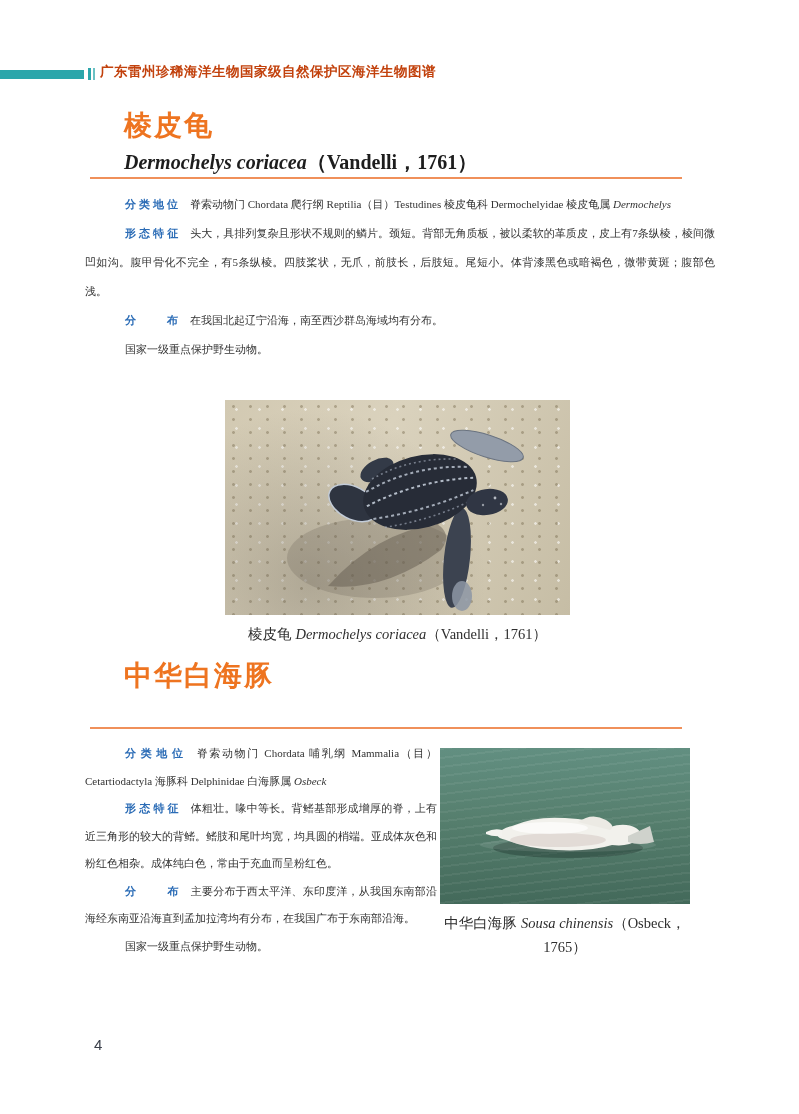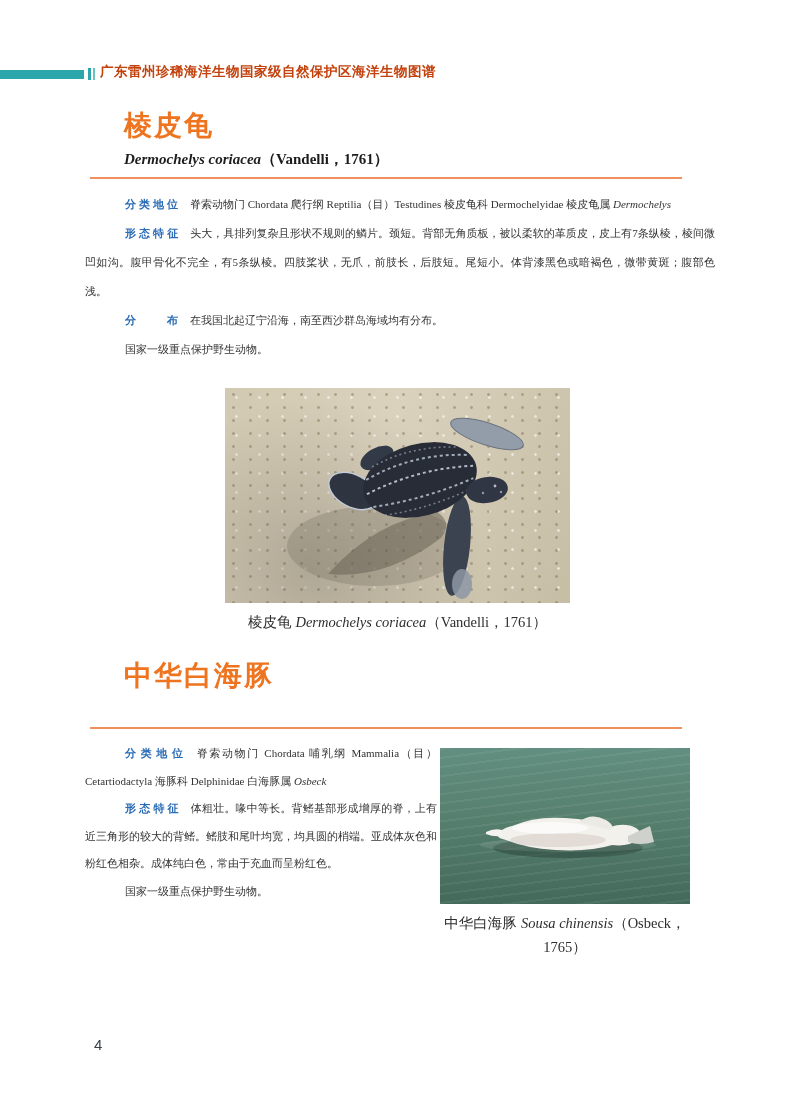--- a/index.html
+++ b/index.html
@@ -19,41 +19,41 @@
     font-size:13.5px;color:#c2410c;letter-spacing:.5px;white-space:nowrap;
   }
   
   .sec-title{
     position:absolute;left:124px;font-family:"Liberation Sans",sans-serif;
     font-weight:bold;font-size:28px;color:#ee7420;letter-spacing:2px;line-height:1;
   }
   .sec-title.s1{top:112px;}
   .sec-title.s2{top:662px;}
   .sec-latin{
-    position:absolute;left:124px;font-size:15px;font-weight:bold;color:#1d1d1d;line-height:1.2;
+    position:absolute;left:124px;font-size:20px;font-weight:bold;color:#1d1d1d;line-height:1.2;
   }
   .sec-latin.s1{top:150px;}
   .sec-latin.s2{top:700px;}
   .sec-latin .lat{font-style:italic;}
   .rule{position:absolute;left:90px;width:592px;height:2px;background:#f0905a;}
   .rule.r1{top:177px;}
   .rule.r2{top:727px;}
   
   .body-text p{margin:0;text-indent:40px;text-align:justify;}
   .body-text{font-size:11px;color:#333333;}
   .body1{position:absolute;left:85px;top:190px;width:630px;line-height:29px;}
   .body2{position:absolute;left:85px;top:740px;width:352px;line-height:27.5px;}
   .lbl{
     color:#2b6cb6;font-weight:bold;font-family:"Liberation Sans",sans-serif;
     letter-spacing:3px;margin-right:9px;
   }
   .ital{font-style:italic;}
   
   .figure{position:absolute;}
-  .fig1{left:225px;top:388px;width:345px;}
+  .fig1{left:225px;top:400px;width:345px;}
   .fig2{left:440px;top:748px;width:250px;}
   .photo{position:relative;overflow:hidden;display:block;}
   .photo svg{position:absolute;left:0;top:0;}
   .photo-sand{
     width:345px;height:215px;
     background:
       radial-gradient(circle at 25% 85%, rgba(97,90,76,.35), transparent 55%),
       radial-gradient(circle, rgba(112,98,70,.40) 1px, transparent 1.8px),
       radial-gradient(circle, rgba(255,255,255,.55) 1px, transparent 1.6px),
       linear-gradient(115deg,#d2c9b2,#dad2bd 40%,#c6bda5);
@@ -129,20 +129,21 @@
     </div>
     <div class="fig-cap"><span class="cn">棱皮龟 </span><span class="lat">Dermochelys coriacea</span><span>（Vandelli，1761）</span></div>
   </div>
 
   <div class="sec-title s2">中华白海豚</div>
   <div class="rule r2"></div>
 
   <div class="body-text body2">
     <p><span class="lbl">分类地位</span><span>脊索动物门 Chordata 哺乳纲 Mammalia（目）Cetartiodactyla 海豚科 Delphinidae 白海豚属 </span><span class="ital">Osbeck</span></p>
     <p><span class="lbl">形态特征</span><span>体粗壮。喙中等长。背鳍基部形成增厚的脊，上有近三角形的较大的背鳍。鳍肢和尾叶均宽，均具圆的梢端。亚成体灰色和粉红色相杂。成体纯白色，常由于充血而呈粉红色。</span></p>
+    <p><span class="lbl">分　　布</span><span>主要分布于西太平洋、东印度洋，从我国东南部沿海经东南亚沿海直到孟加拉湾均有分布，在我国广布于东南部沿海。</span></p>
     <p><span>国家一级重点保护野生动物。</span></p>
   </div>
 
   <div class="figure fig2">
     <div class="photo photo-sea">
       <svg width="250" height="156" viewBox="0 0 250 156">
 
         <ellipse cx="128" cy="100" rx="75" ry="10" fill="rgba(24,44,37,0.35)"></ellipse>
         <ellipse cx="128" cy="97" rx="88" ry="7" fill="rgba(255,255,255,0.10)"></ellipse>
 

